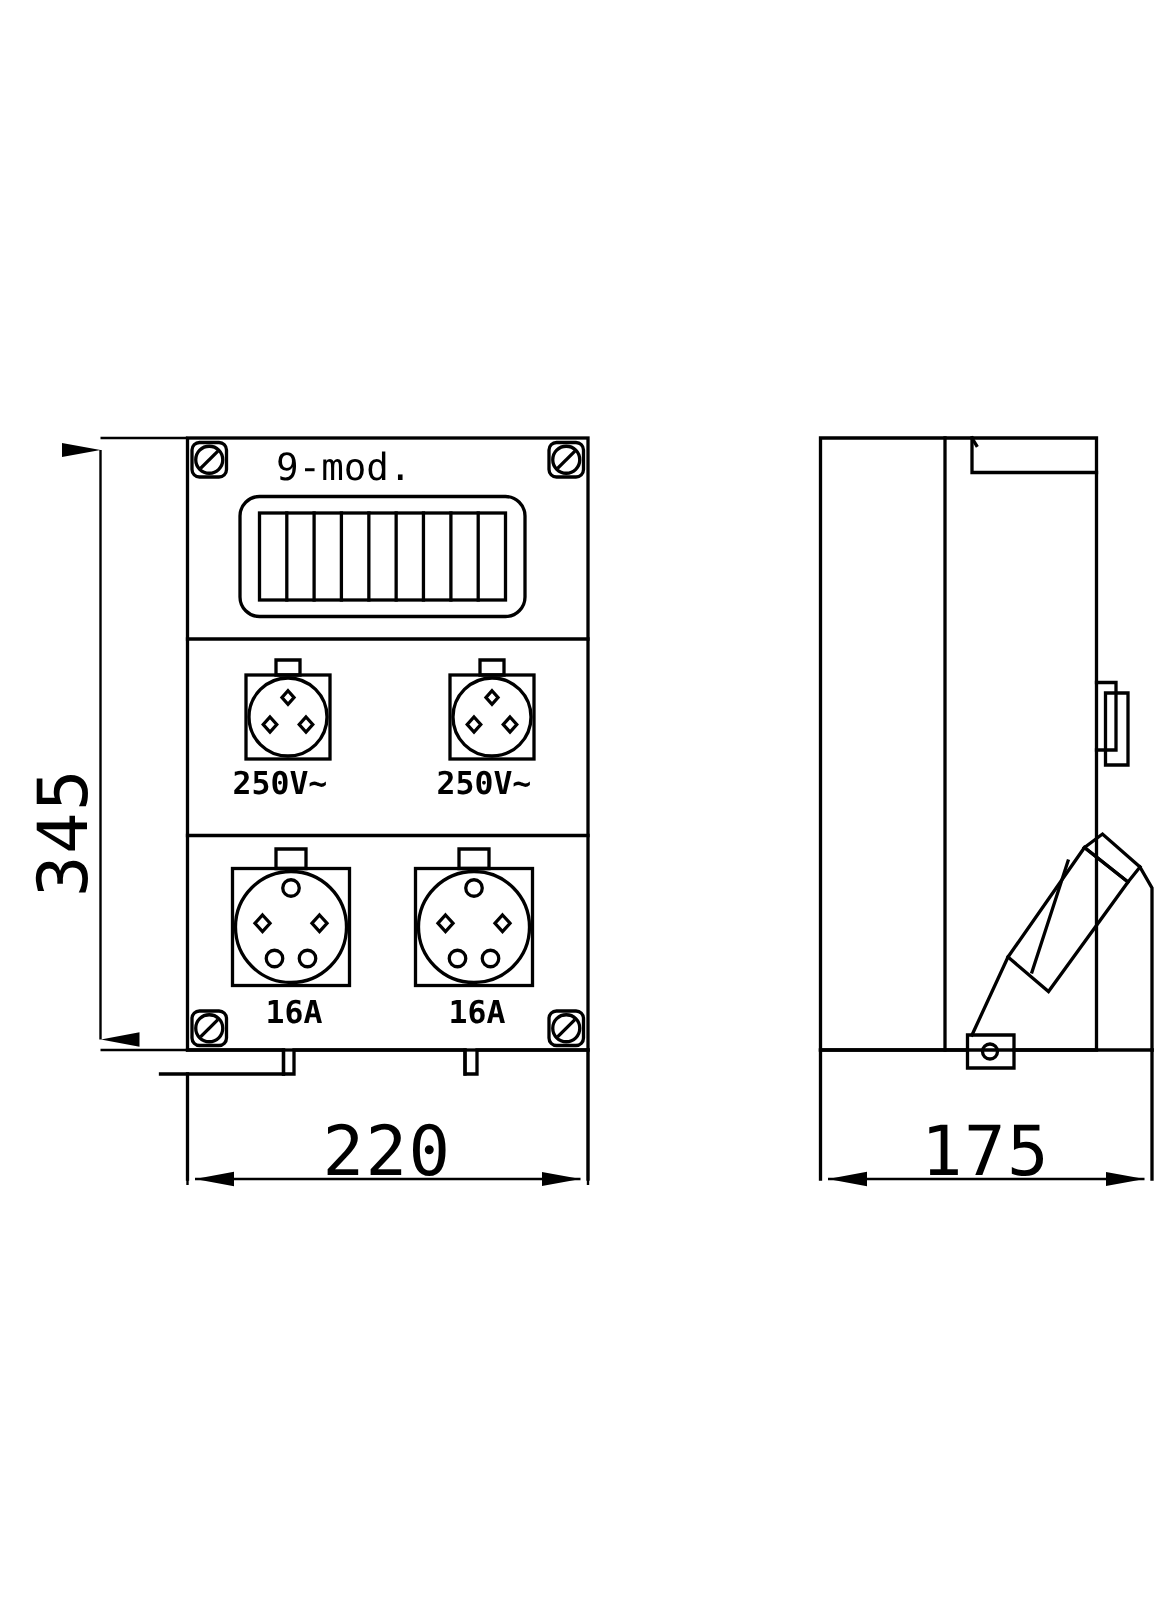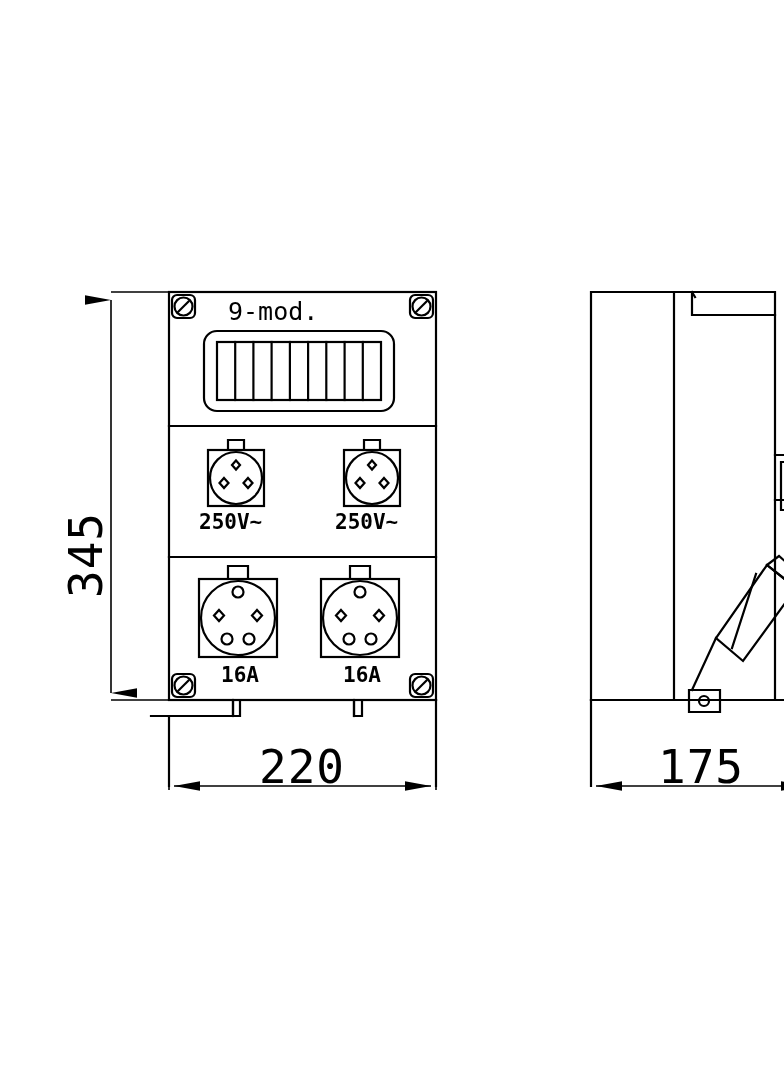--- a/index.html
+++ b/index.html
@@ -12,21 +12,20 @@
     width: 784px;
     height: 1066px;
     overflow: hidden;
     font-family: "DejaVu Sans", sans-serif;
   }
   #drawing-root {
     position: relative;
     width: 666px;
     height: 1066px;
     background: #ffffff;
-    padding-left: 44px;
   }
   svg#tech-svg {
     display: block;
     width: 784px;
     height: 1066px;
   }
   .ln {
     fill: none;
     stroke: #000000;
     stroke-width: 2.2;

